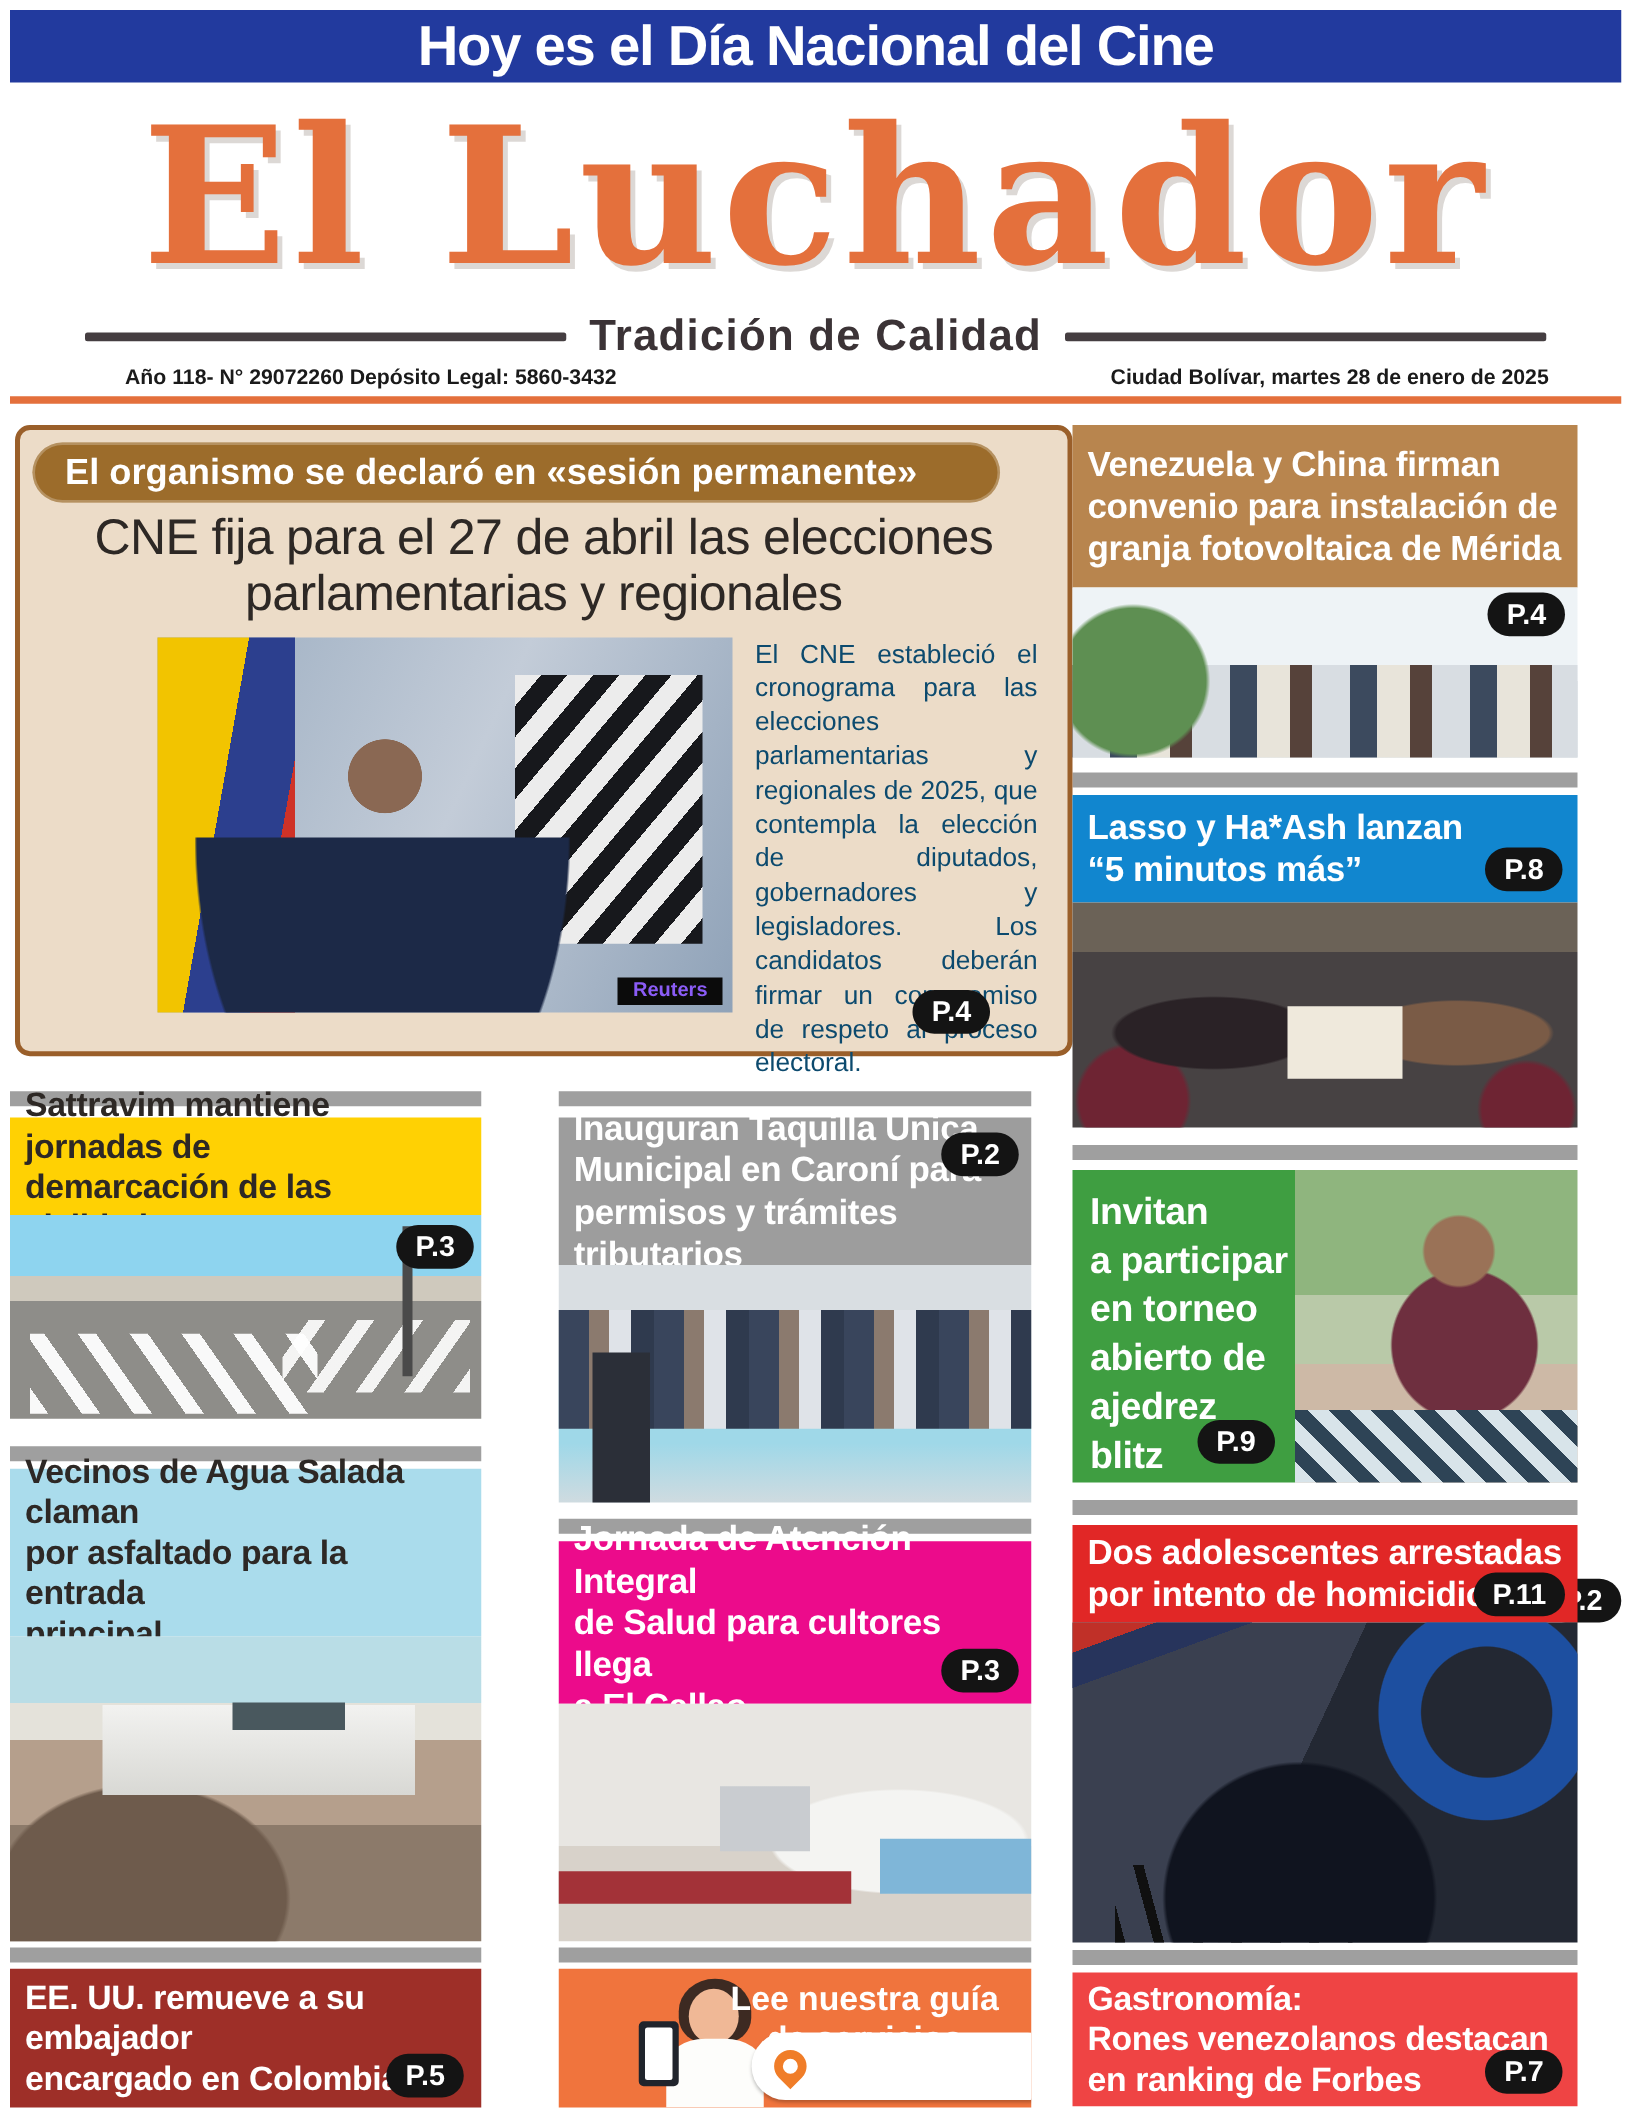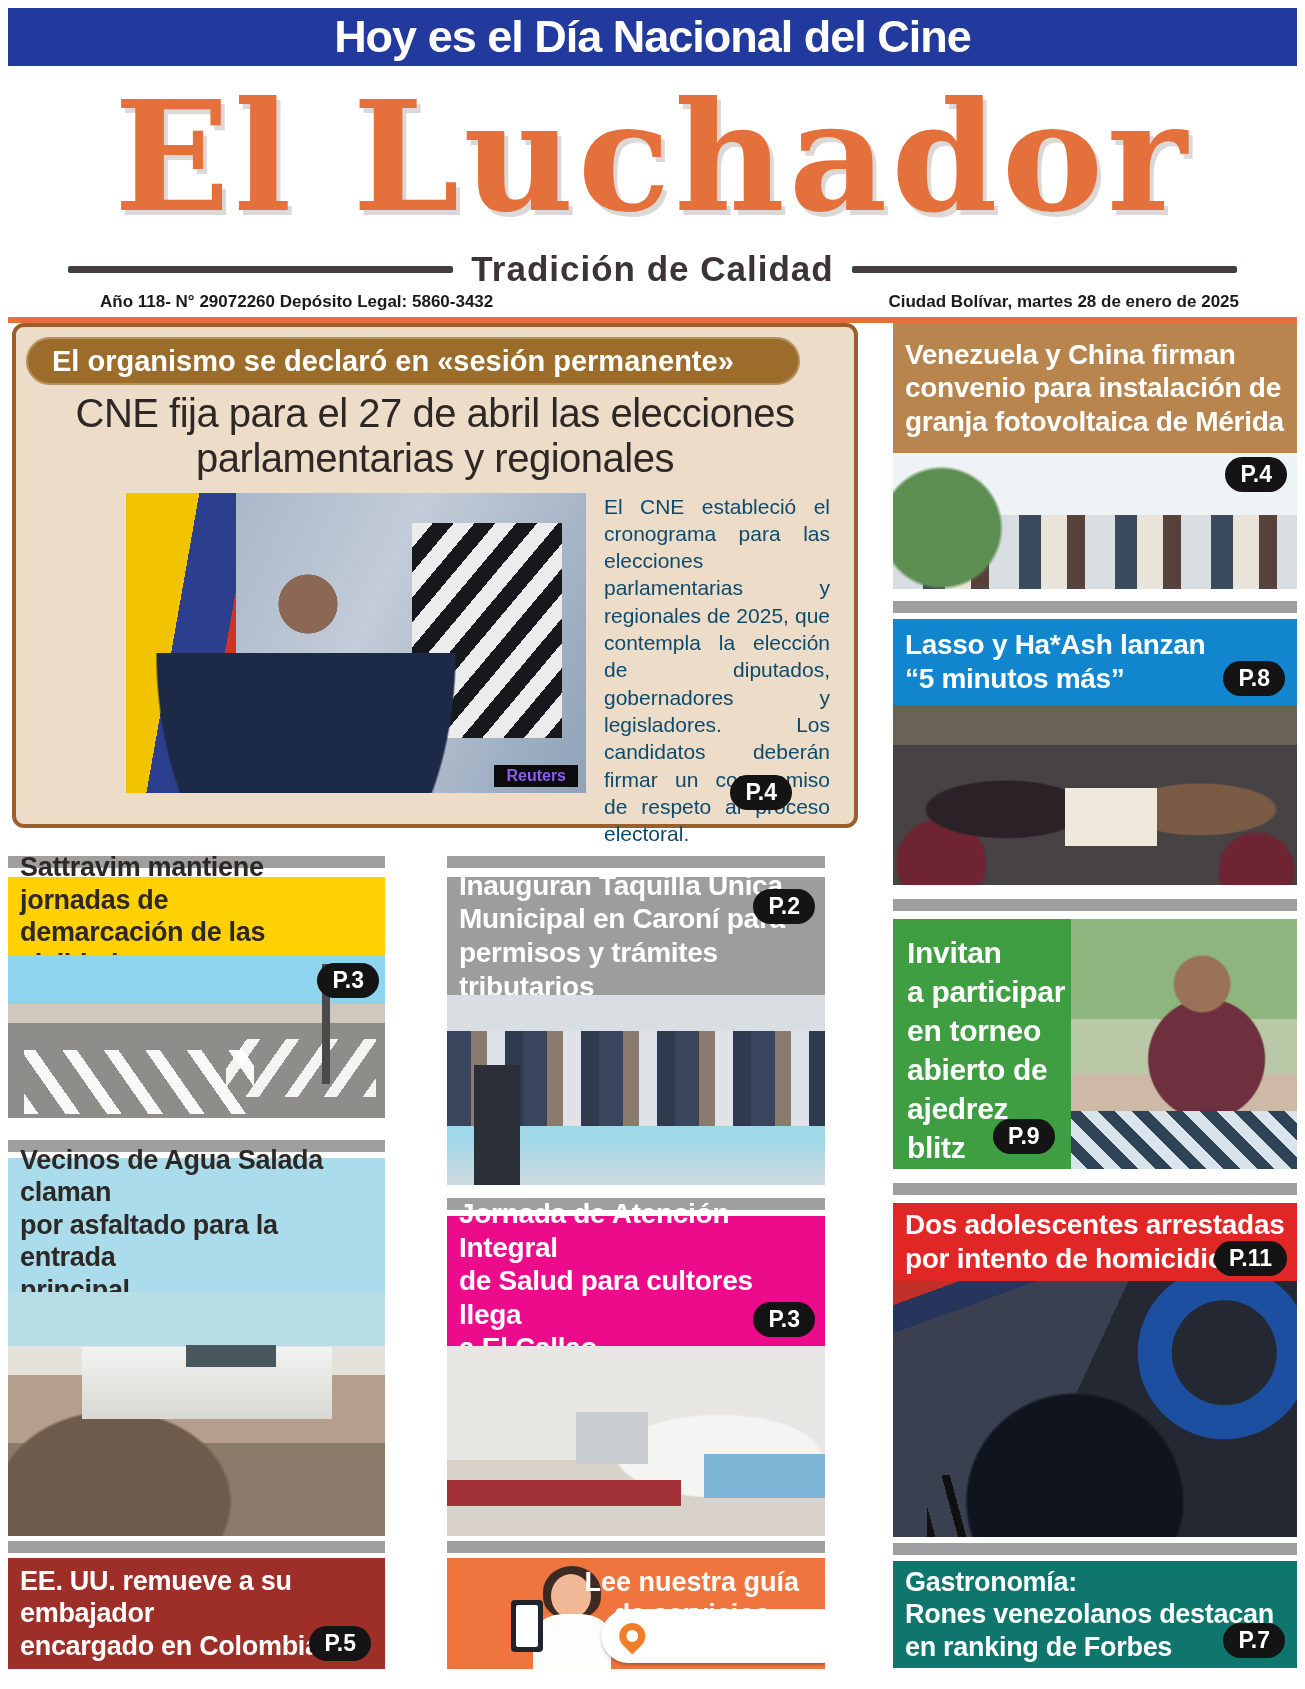--- a/index.html
+++ b/index.html
@@ -15,21 +15,21 @@
             letter-spacing:4px;line-height:1;
             text-shadow:4px 5px 0 rgba(60,40,20,.18)}
   .tagline-row{height:42px;display:flex;align-items:center;gap:18px;padding:0 60px}
   .tag-bar{flex:1;height:7px;background:#453e41;border-radius:2px}
   .tagline{font-size:35px;font-weight:bold;color:#3b3336;letter-spacing:1px}
   .meta-row{display:flex;justify-content:space-between;align-items:center;
             padding:2px 58px 2px 92px;font-size:17px;font-weight:bold;color:#1a1a1a}
   .rule-orange{height:6px;margin-top:3px}
 
   
-  .content{display:flex;gap:35px;margin-top:0}
+  .content{display:flex;margin-top:17px}
   .left-stack{width:850px;flex:none}
   .right-stack{width:404px;flex:none}
   .sub-row{display:flex;gap:62px}
   .sub-left{width:377px;flex:none}
   .sub-mid{width:378px;flex:none}
   .divider{height:12px;background:#9f9f9f}
   .d-a{margin:28px 0 9px}
   .d-b{margin:22px 0 6px}
   .d-c{margin:13px 0 6px}
   .d-d{margin:5px 0 5px}
@@ -313,21 +313,21 @@
       <div style="position:relative">
         <div class="hl hl-28 h78r" style="background-color: rgb(225, 39, 38); color: rgb(255, 255, 255);">Dos adolescentes arrestadas
 por intento de homicidio</div>
         <span class="badge pos" style="right: 10px; top: 38px; background-color: rgb(20, 20, 20);">P.11</span>
         <div class="photo ph-press" title="Funcionario declara ante micrófonos de prensa"></div>
       </div>
 
       <div class="divider d-g" style="background-color: rgb(159, 159, 159);"></div>
 
       <div style="position:relative">
-        <div class="hl hl-27 h107" style="background-color: #0f766e; color: rgb(255, 255, 255);">Gastronomía:
+        <div class="hl hl-27 h107" style="background-color: #ef4444; color: rgb(255, 255, 255);">Gastronomía:
 Rones venezolanos destacan
 en ranking de Forbes</div>
         <span class="badge pos" style="right: 12px; bottom: 10px; background-color: rgb(20, 20, 20);">P.7</span>
       </div>
 
     </div>
   </div>
 </div>
 
 </body></html>

